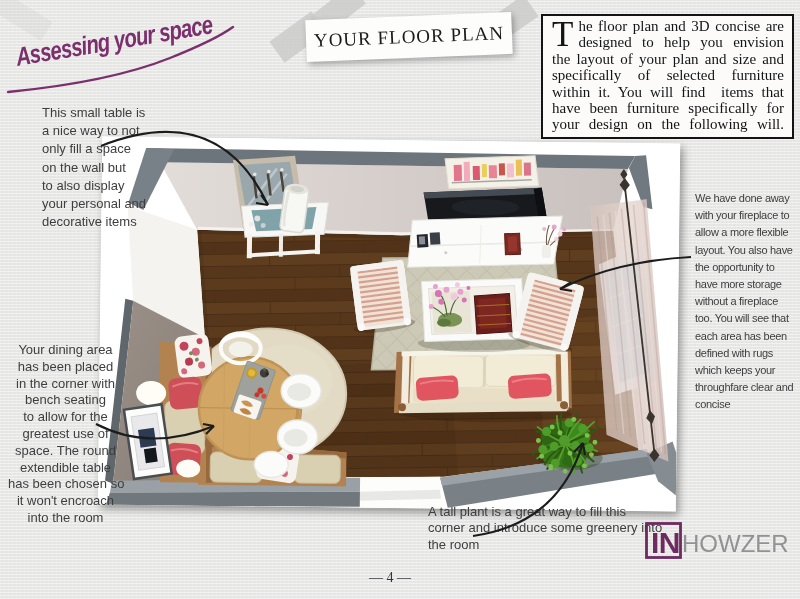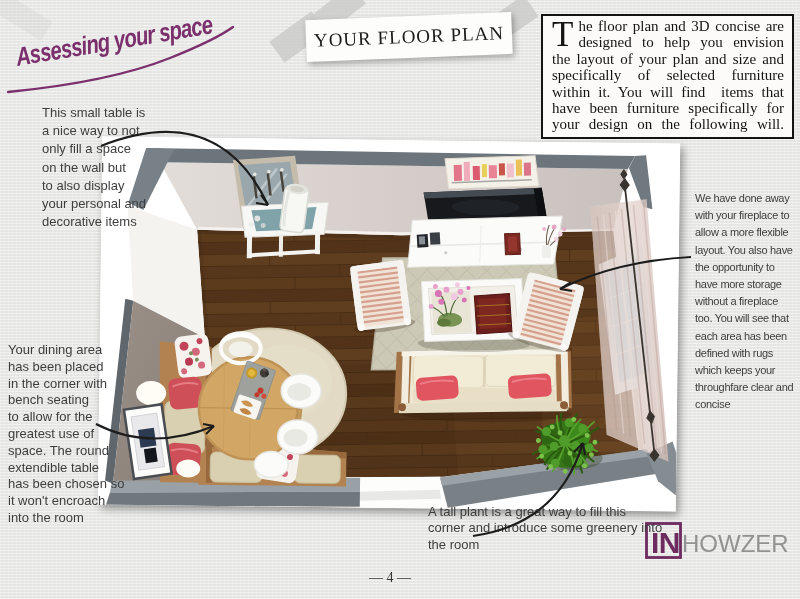--- a/index.html
+++ b/index.html
@@ -40,21 +40,21 @@
   <div class="jl">designed to help you envision</div>
   <div class="jl">the layout of your plan and size and</div>
   <div class="jl">specifically of selected furniture</div>
   <div class="jl">within it. You will find&nbsp; items that</div>
   <div class="jl">have been furniture specifically for</div>
   <div class="jl">your design on the following will.</div>
 </div>
 
 <div class="hand" style="left:10px;top:104px;width:120px;font-size:13px;line-height:18.2px;margin-left:32px;">This small table is<br>a nice way to not<br>only fill a space<br>on the wall but<br>to also display<br>your personal and<br>decorative items</div>
 
-<div class="hand" style="left:8px;top:342px;width:115px;font-size:13px;line-height:16.8px;">Your dining area<br>has been placed<br>in the corner with<br>bench seating<br>to allow for the<br>greatest use of<br>space. The round<br>extendible table<br>has been chosen so<br>it won't encroach<br>into the room</div>
+<div class="hand" style="left:8px;top:342px;width:115px;font-size:13px;line-height:16.8px;text-align:center;">Your dining area<br>has been placed<br>in the corner with<br>bench seating<br>to allow for the<br>greatest use of<br>space. The round<br>extendible table<br>has been chosen so<br>it won't encroach<br>into the room</div>
 
 <div class="hand" style="left:695px;top:190px;width:104px;font-size:11px;letter-spacing:-0.3px;line-height:17.2px;">We have done away<br>with your fireplace to<br>allow a more flexible<br>layout. You also have<br>the opportunity to<br>have more storage<br>without a fireplace<br>too. You will see that<br>each area has been<br>defined with rugs<br>which keeps your<br>throughfare clear and<br>concise</div>
 
 <div class="hand" style="left:428px;top:504px;width:215px;font-size:13px;line-height:16.4px;">A tall plant is a great way to fill this<br>corner and introduce some greenery into<br>the room</div>
 
 <div id="photo" style="position:absolute;left:100px;top:140px;width:578px;height:368px;background:#ffffff;box-shadow:3px 4px 9px rgba(0,0,0,0.38);transform:rotate(0.7deg);">
 <svg width="578" height="368" viewBox="0 0 578 368">
 <defs>
   <linearGradient id="topwall" x1="0" y1="0" x2="1" y2="0">
     <stop offset="0" stop-color="#e3ddd9"></stop>

